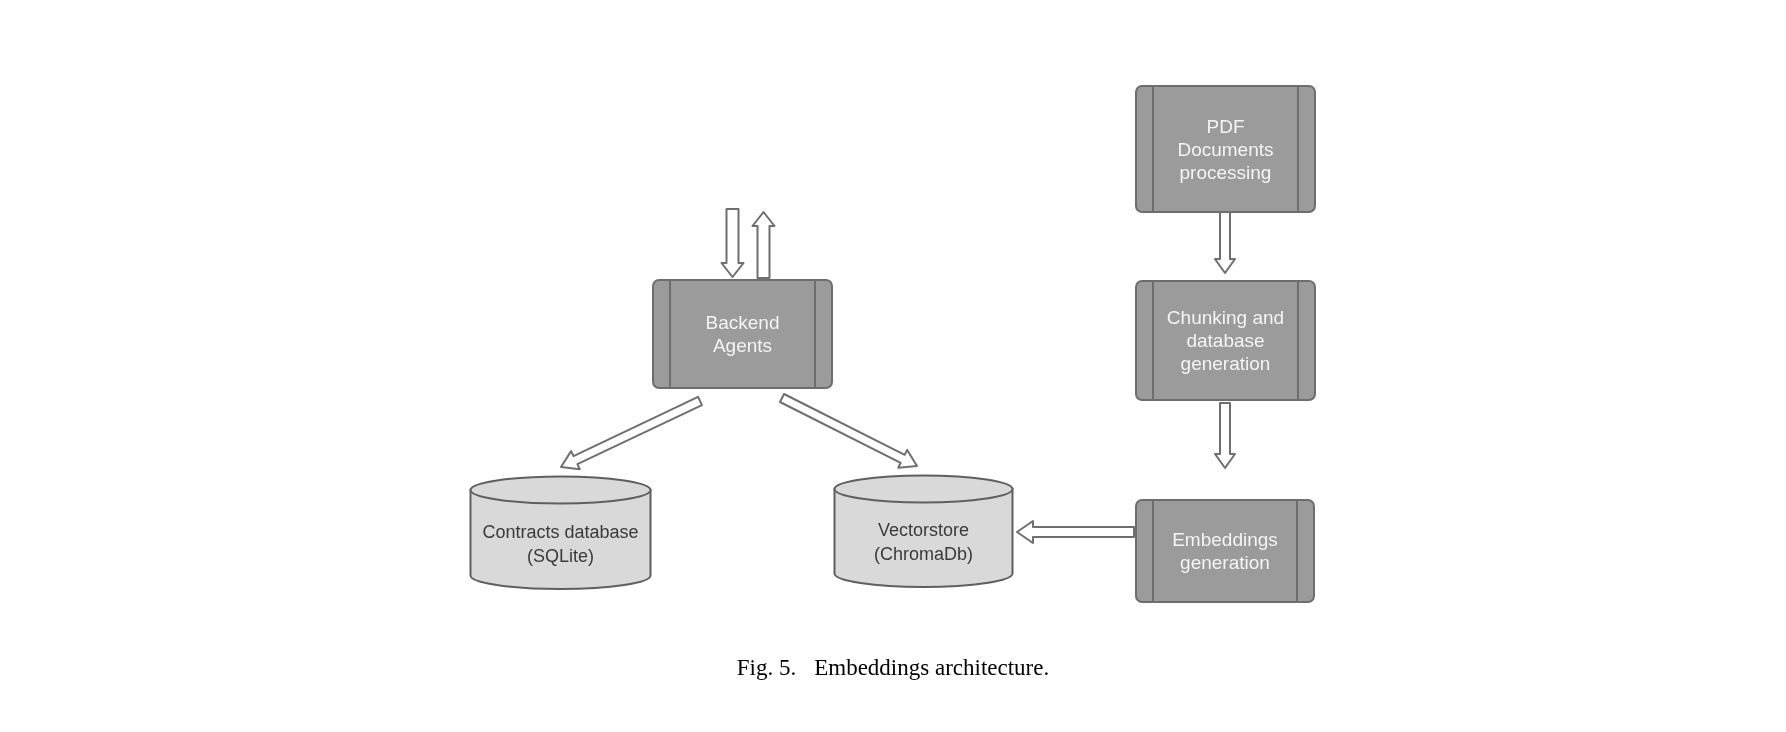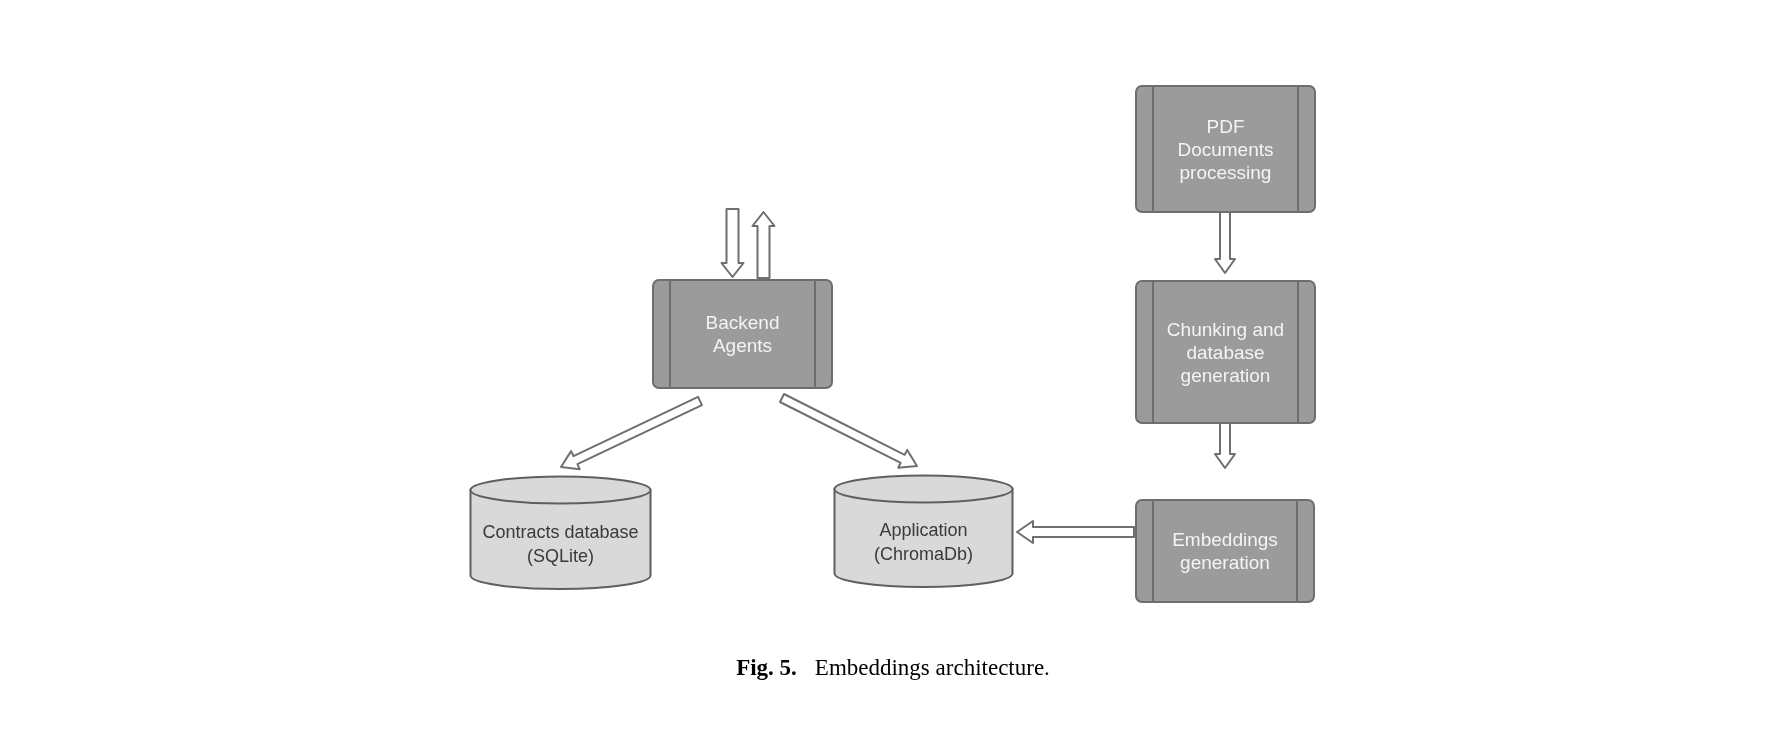--- a/index.html
+++ b/index.html
@@ -64,21 +64,21 @@
   }
 
   
   .caption{
     position:absolute;left:0;right:0;top:655px;
     text-align:center;
     font-family:"Liberation Serif", serif;
     font-size:23px;
     color:var(--caption-color);
   }
-  .caption .cap-label{font-weight:bold;margin-right:18px;}
+  .caption .cap-label{font-weight:normal;margin-right:18px;}
 </style>
 </head>
 <body>
 
 <div class="canvas">
 
   <svg class="overlay" viewBox="0 0 1786 732">
     <polygon class="blk-arrow" points="726.5,209 726.5,263 721.5,263 732.5,277 743.5,263 738.5,263 738.5,209"></polygon>
     <polygon class="blk-arrow" points="769.5,278 769.5,226 774.5,226 763.5,212 752.5,226 757.5,226 757.5,278"></polygon>
     <polygon class="blk-arrow" points="698.1,396.9 573.5,456.1 571.1,451.1 561,467 579.7,469.2 577.4,464.2 701.9,405.1"></polygon>
@@ -93,21 +93,21 @@
     <span>Backend</span>
     <span>Agents</span>
   </div>
 
   <div class="pnode" style="left:1135px;top:85px;width:181px;height:128px">
     <span>PDF</span>
     <span>Documents</span>
     <span>processing</span>
   </div>
 
-  <div class="pnode" style="left:1135px;top:280px;width:181px;height:144px">
+  <div class="pnode" style="left:1135px;top:280px;width:181px;height:121px">
     <span>Chunking and</span>
     <span>database</span>
     <span>generation</span>
   </div>
 
   <div class="pnode" style="left:1135px;top:499px;width:180px;height:104px">
     <span>Embeddings</span>
     <span>generation</span>
   </div>
 
@@ -121,21 +121,21 @@
       <span>(SQLite)</span>
     </div>
   </div>
 
   <div class="cyl" style="left:833px;top:474px;width:181px;height:114px">
     <svg viewBox="0 0 181 114" preserveAspectRatio="none">
       <path class="shape" d="M1.5,15 V99.5 A89,13.5 0 0 0 179.5,99.5 V15 Z"></path>
       <ellipse class="shape" cx="90.5" cy="15" rx="89" ry="13.5"></ellipse>
     </svg>
     <div class="cyl-label">
-      <span>Application</span>
+      <span>Vectorstore</span>
       <span>(ChromaDb)</span>
     </div>
   </div>
 
   <div class="caption">
     <span class="cap-label">Fig. 5.</span><span>Embeddings architecture.</span>
   </div>
 
 </div>
 

